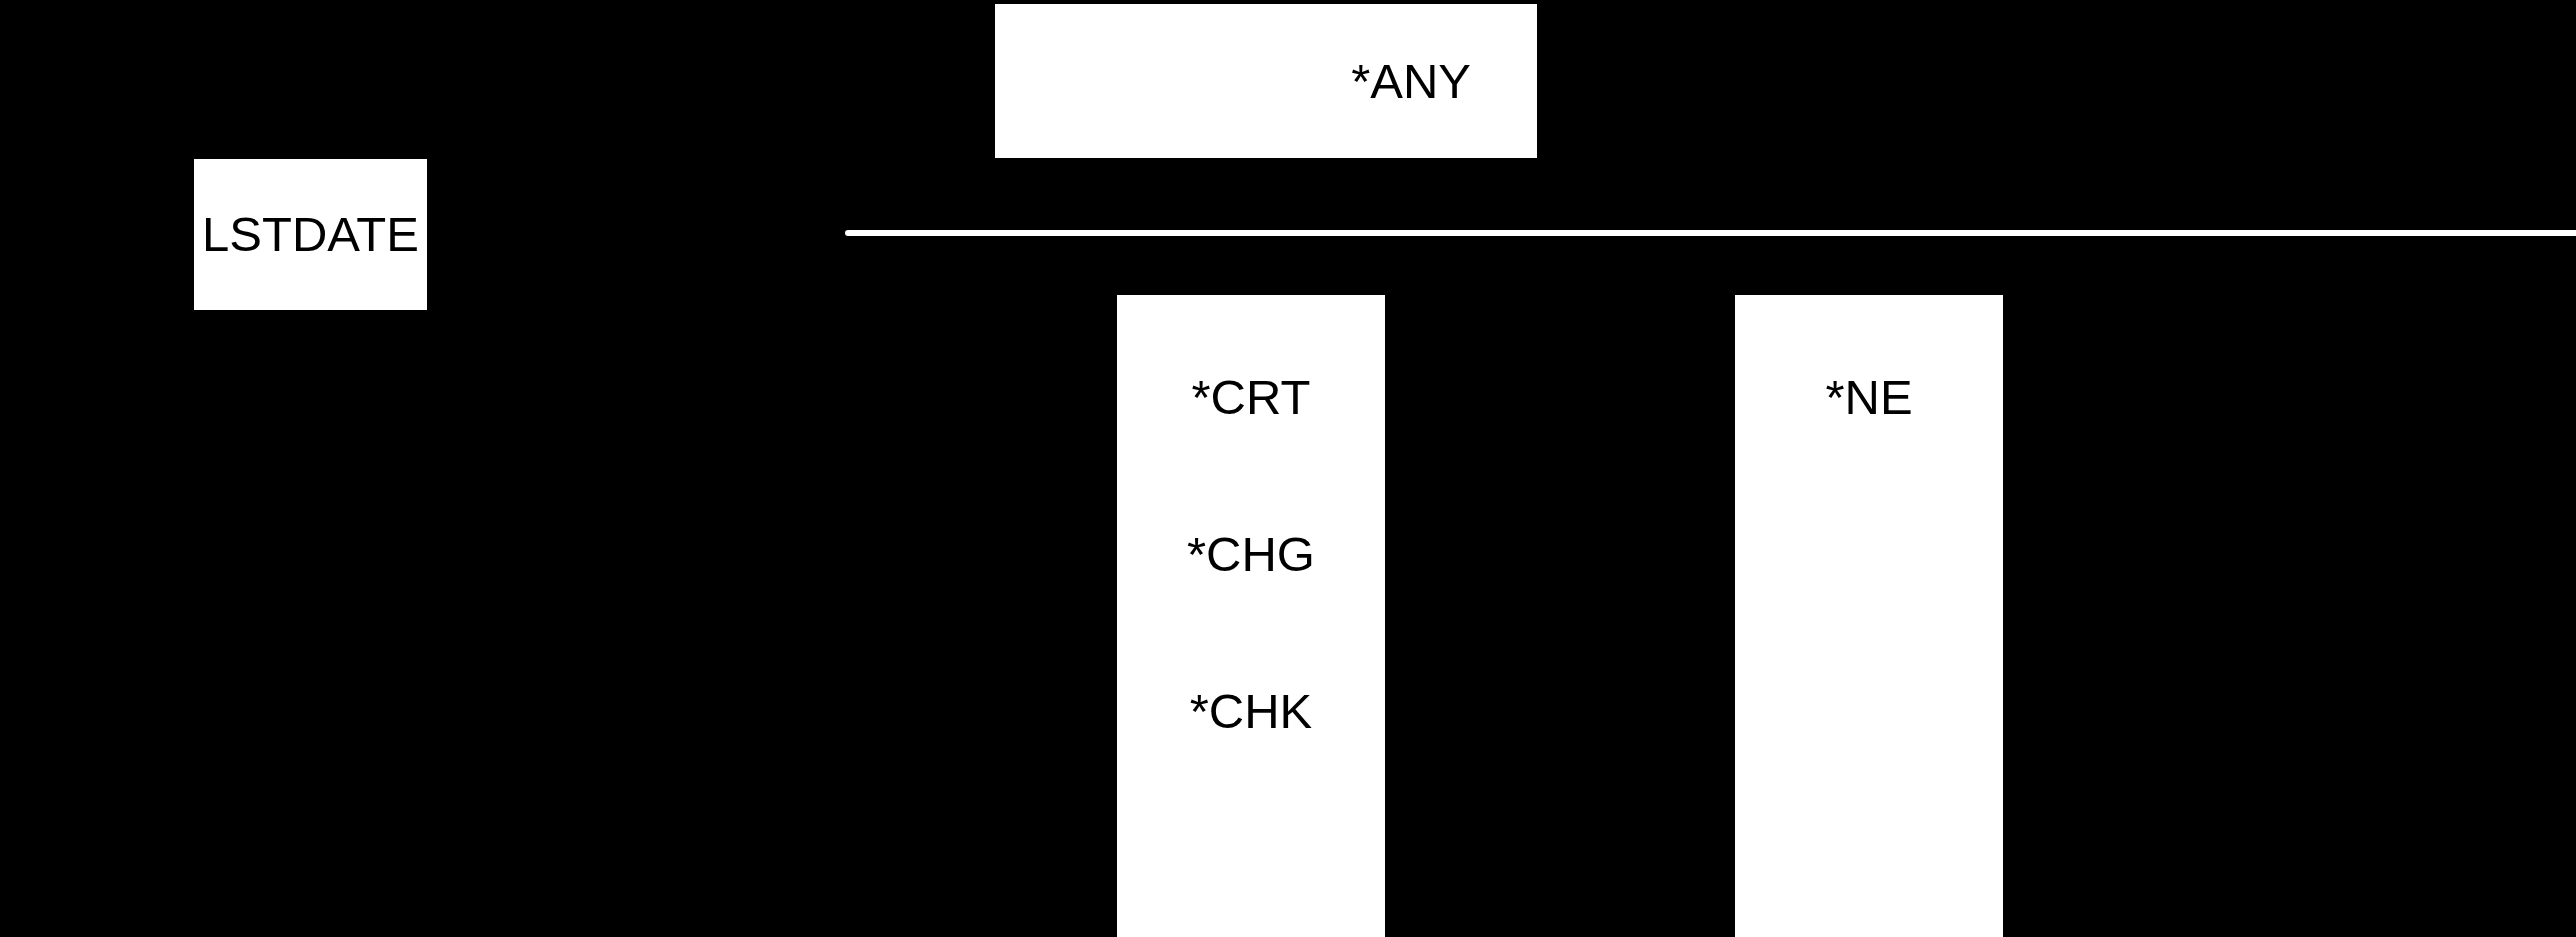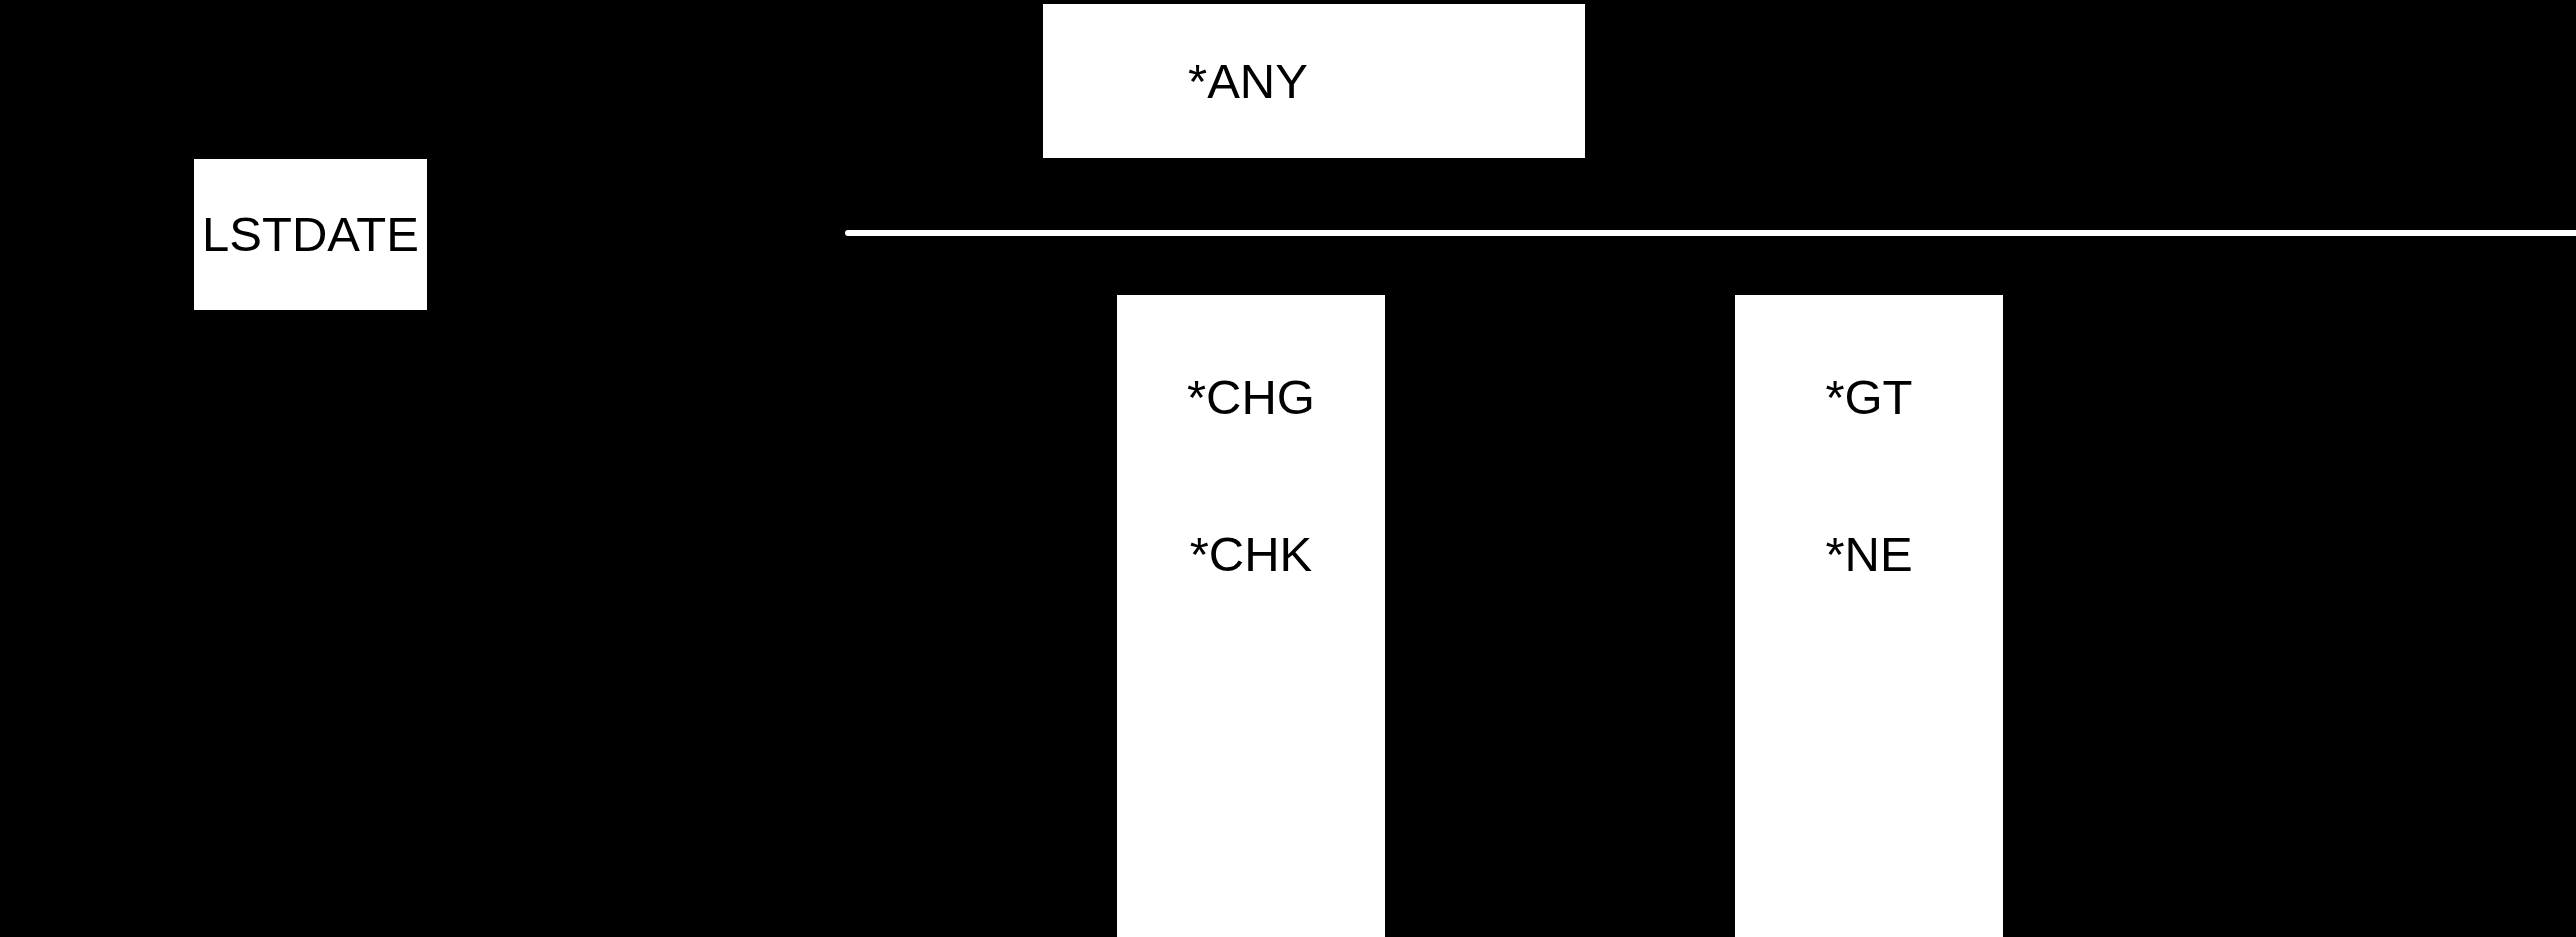--- a/index.html
+++ b/index.html
@@ -37,24 +37,25 @@
   #lstdate-box {
     left: 174px;
     top: 159px;
     width: 233px;
     height: 151px;
     margin-left: 20px;
   }
 
   
   #any-top-box {
-    left: 1043px;
+    left: 995px;
     top: 4.1px;
     width: 542px;
     height: 154px;
+    align-items: flex-end;
   }
   #any-top-box .box-label { position: relative; left: -66px; }
 
   
   #main-rail {
     position: absolute;
     left: 845px;
     top: 230px;
     width: 2659px;
     height: 6.2px;
@@ -129,26 +130,26 @@
     <span class="box-label">LSTDATE</span>
   </div>
 
   <div class="box" id="any-top-box">
     <span class="box-label">*ANY</span>
   </div>
 
   <div id="main-rail"></div>
 
   <div class="stack-box" id="crt-box">
+    <div class="stack-item">*CRT</div>
     <div class="stack-item">*CHG</div>
     <div class="stack-item">*CHK</div>
   </div>
 
   <div class="stack-box" id="eq-box">
-    <div class="stack-item">*GT</div>
     <div class="stack-item">*NE</div>
   </div>
 
   <div id="qdate-box">
     <div class="row">*QDATE</div>
     <div class="row">date</div>
   </div>
 
 </div>
 

